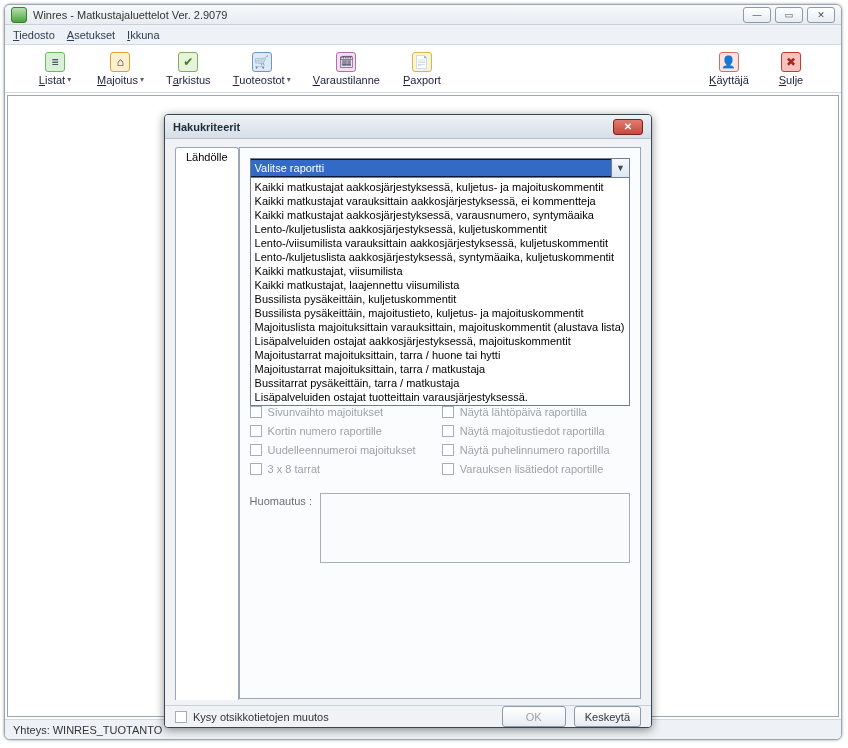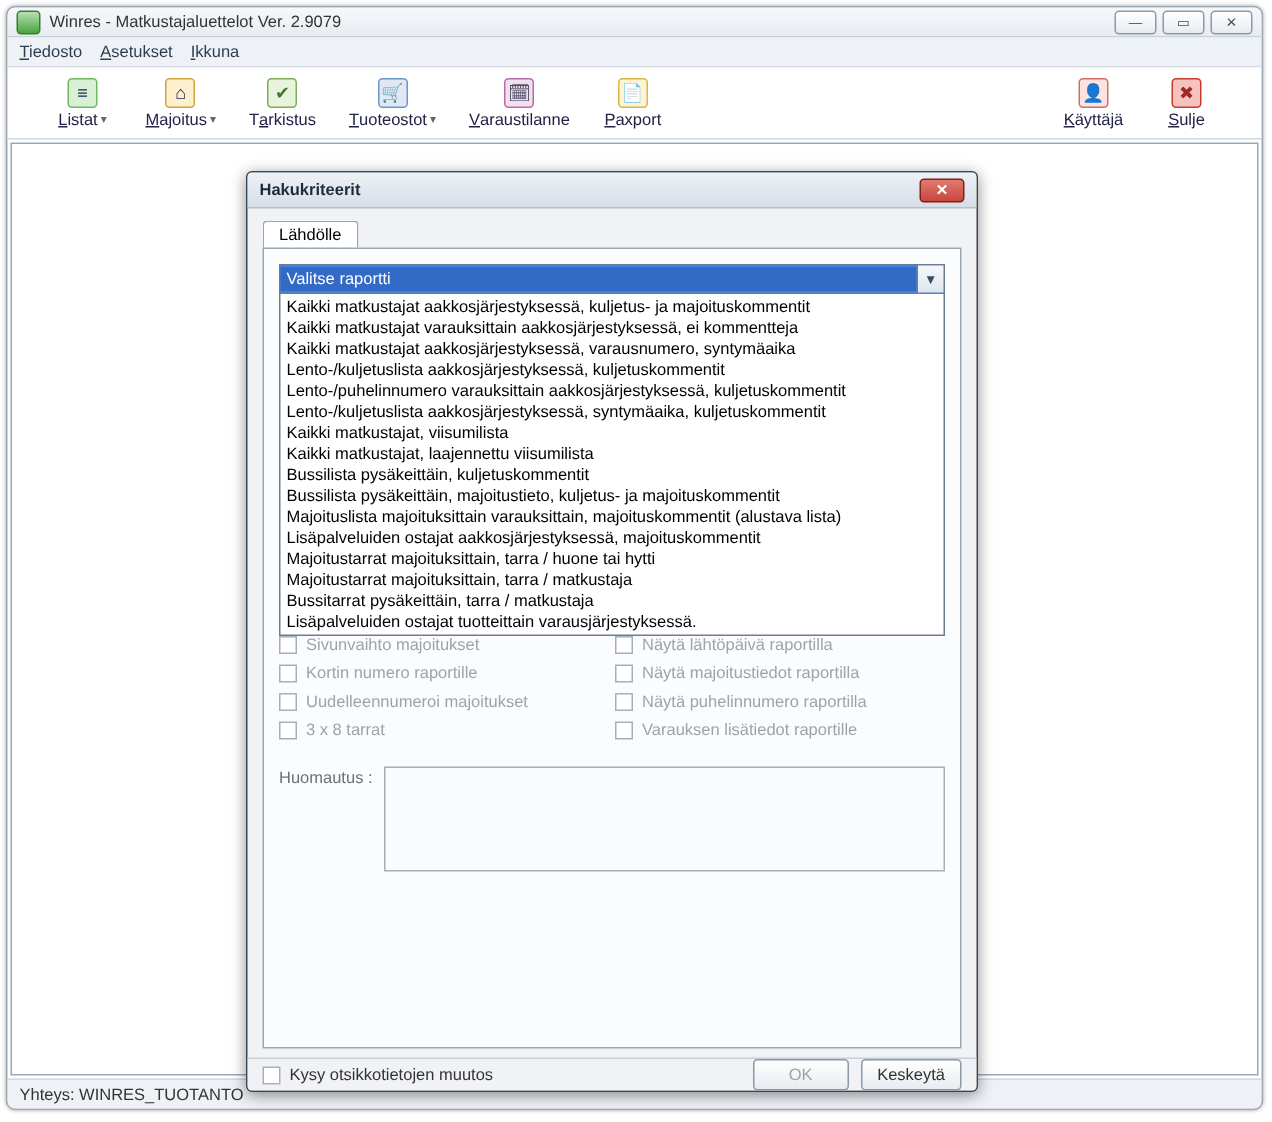--- a/index.html
+++ b/index.html
@@ -128,21 +128,21 @@
   .dlg-title .spacer{flex:1;}
   .dlg-close {
     width:30px;height:16px;border-radius:3px;
     background:linear-gradient(#e17b70,#c9463c);
     border:1px solid #7a231d; color:#fff;
     display:flex;align-items:center;justify-content:center;
     font-size:10px;
   }
   .dlg-body {
     flex:1; padding:8px 10px 6px 10px;
-    display:flex; flex-direction:column;
+    display:flex; flex-direction:row;
     position:relative;
   }
 
   .tabhead {
     display:flex; gap:0;
     margin-bottom:-1px;
   }
   .tab {
     background:#fff;
     border:1px solid #9aa7b3;
@@ -156,21 +156,21 @@
     border:1px solid #9aa7b3;
     background:#fbfcfd;
     flex:1;
     padding:10px;
     position:relative;
     display:flex; flex-direction:column;
   }
 
   .combo {
     width:100%; height:20px;
-    border:1px solid #6d7e90; background:#3b82f6;
+    border:1px solid #6d7e90; background:#0f172a;
     display:flex; align-items:center;
   }
   .combo .sel {
     flex:1; background:#326ac5; color:#fff;
     padding:2px 4px; font-size:11px;
   }
   .combo .drop {
     width:18px; height:100%;
     border-left:1px solid #6d7e90;
     background:linear-gradient(#f6f9fc,#dde6ef);
@@ -308,21 +308,21 @@
     <div class="tabpanel">
       <div class="combo">
         <div class="sel">Valitse raportti</div>
         <div class="drop">▼</div>
       </div>
       <div class="listbox" id="listbox">
           <div>Kaikki matkustajat aakkosjärjestyksessä, kuljetus- ja majoituskommentit</div>
           <div>Kaikki matkustajat varauksittain aakkosjärjestyksessä, ei kommentteja</div>
           <div>Kaikki matkustajat aakkosjärjestyksessä, varausnumero, syntymäaika</div>
           <div>Lento-/kuljetuslista aakkosjärjestyksessä, kuljetuskommentit</div>
-          <div>Lento-/puhelinnumero varauksittain aakkosjärjestyksessä, kuljetuskommentit</div>
+          <div>Lento-/viisumilista varauksittain aakkosjärjestyksessä, kuljetuskommentit</div>
           <div>Lento-/kuljetuslista aakkosjärjestyksessä, syntymäaika, kuljetuskommentit</div>
           <div>Kaikki matkustajat, viisumilista</div>
           <div>Kaikki matkustajat, laajennettu viisumilista</div>
           <div>Bussilista pysäkeittäin, kuljetuskommentit</div>
           <div>Bussilista pysäkeittäin, majoitustieto, kuljetus- ja majoituskommentit</div>
           <div>Majoituslista majoituksittain varauksittain, majoituskommentit (alustava lista)</div>
           <div>Lisäpalveluiden ostajat aakkosjärjestyksessä, majoituskommentit</div>
           <div>Majoitustarrat majoituksittain, tarra / huone tai hytti</div>
           <div>Majoitustarrat majoituksittain, tarra / matkustaja</div>
           <div>Bussitarrat pysäkeittäin, tarra / matkustaja</div>

